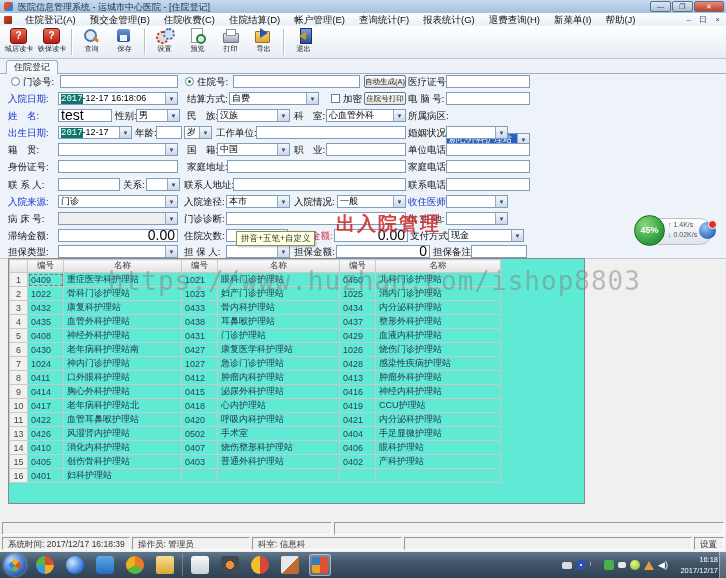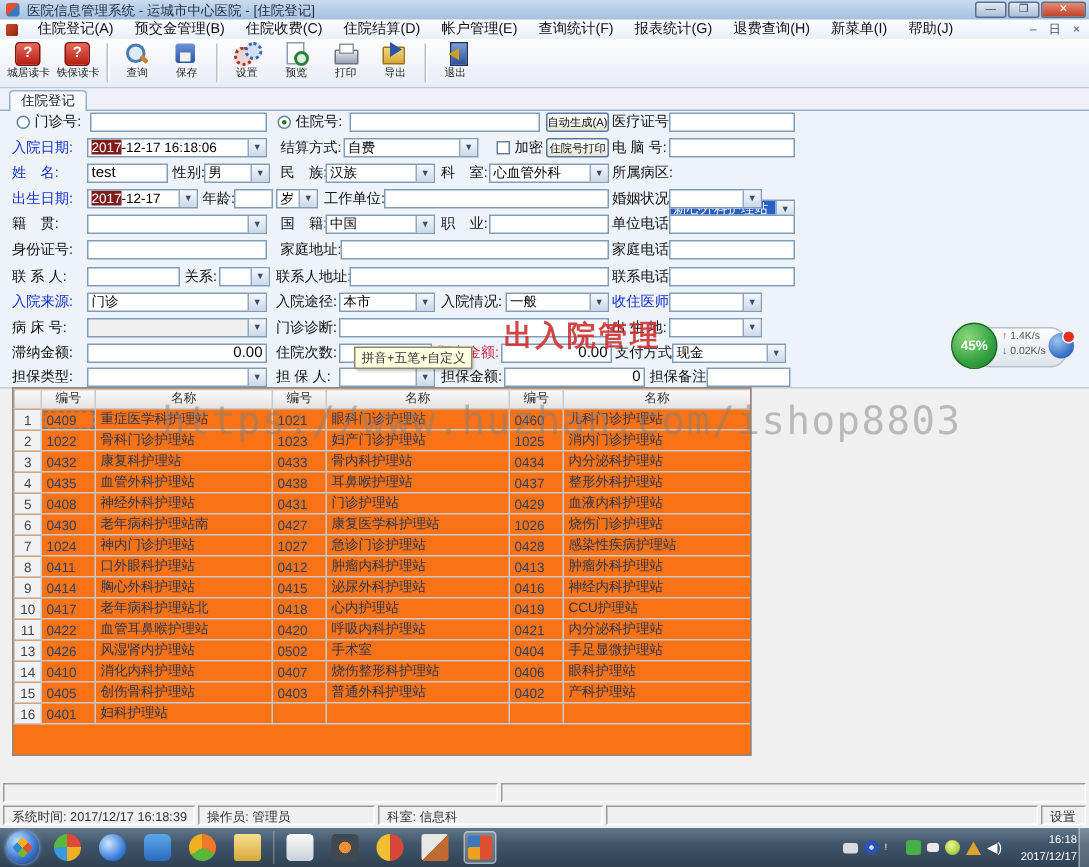--- a/index.html
+++ b/index.html
@@ -46,29 +46,29 @@
   .i-exit::after{content:"";position:absolute;left:0;top:4px;width:0;height:0;border:4px solid transparent;border-right:7px solid #c8a020;}
   
   #tabstrip{position:absolute;left:0;top:59px;width:726px;height:14px;background:#eef2f8;border-bottom:1px solid #9ab0c8;}
   #tab1{position:absolute;left:6px;top:1px;height:13px;padding:0 7px;background:#f6f9fd;border:1px solid #9ab0c8;border-bottom:none;
     border-radius:3px 3px 0 0;font-size:9px;line-height:12px;color:#222;}
   
   #form{position:absolute;left:0;top:74px;width:726px;height:184px;background:#eef3fa;border-bottom:1px solid #c0ccd8;}
   .lbl{position:absolute;font-size:9.5px;line-height:13px;height:13px;white-space:nowrap;color:#101010;transform-origin:left;}
   .blue{color:#1430c8;}
   .redlbl{color:#d03048;}
-  .inp{position:absolute;height:13px;background:#fff;border:1px solid #7f9db9;font-size:10px;line-height:11px;padding:0 2px;box-sizing:border-box;color:#000;white-space:nowrap;overflow:hidden;}
+  .inp{position:absolute;height:13px;background:#fff;border:1px solid #7f9db9;font-size:14px;line-height:11px;padding:0 2px;box-sizing:border-box;color:#000;white-space:nowrap;overflow:hidden;}
   .num{text-align:right;}
   .combo{position:absolute;height:13px;background:#fff;border:1px solid #7f9db9;box-sizing:border-box;display:flex;}
   .cv{flex:1;font-size:9px;line-height:11px;padding:0 2px;white-space:nowrap;overflow:hidden;color:#000;}
   .dd{width:11px;flex:0 0 auto;background:linear-gradient(#f4f8fc,#ccd9ea);border-left:1px solid #93a9c2;font-size:6px;color:#3c4c64;
     display:flex;align-items:center;justify-content:center;}
   .combo.disabled{background:#efefef;}
   .combo.sel .cv{background:#2a5fc4;color:#fff;}
-  .selyr{background:#7f1d1d;color:#fff;}
+  .selyr{background:#0f766e;color:#fff;font-family:Liberation Mono, monospace;}
   .btnxp{position:absolute;height:13px;background:linear-gradient(#ffffff,#e4e4da);border:1px solid #58789e;border-radius:2px;
     font-size:7.5px;line-height:11px;text-align:center;box-sizing:border-box;color:#111;white-space:nowrap;overflow:hidden;}
   .radio{position:absolute;width:9px;height:9px;border:1px solid #64809f;border-radius:50%;background:#fff;box-sizing:border-box;}
   .radio.on::after{content:"";position:absolute;left:2px;top:2px;width:3px;height:3px;border-radius:50%;background:#1f7a1f;}
   .chk{position:absolute;width:9px;height:9px;border:1px solid #64809f;background:#fff;box-sizing:border-box;}
   #tooltip{position:absolute;left:236px;top:157px;height:13px;padding:0 4px;background:#ffffe1;border:1px solid #8a8a6a;
     font-size:8.5px;line-height:12px;color:#333;z-index:30;box-shadow:1px 1px 2px rgba(0,0,0,.25);}
   
   #red-overlay{position:absolute;left:336px;top:211px;font-size:19px;font-weight:bold;color:rgba(206,44,44,.88);letter-spacing:2px;z-index:25;white-space:nowrap;}
   #watermark{position:absolute;left:108px;top:266px;font-size:26px;color:rgba(125,125,125,.48);z-index:40;white-space:nowrap;
@@ -79,21 +79,21 @@
   #sw-ball{position:absolute;left:0;top:0;width:31px;height:31px;border-radius:50%;
     background:radial-gradient(circle at 35% 30%,#8ad87a,#2f9e3f 65%,#1d7a2c);border:1px solid #1a6a26;box-sizing:border-box;
     color:#fff;font-size:9px;font-weight:bold;text-align:center;line-height:29px;}
   .sw-line{position:absolute;left:34px;font-size:7px;line-height:8px;white-space:nowrap;color:#555;}
   .sw-up{top:6px;} .sw-down{top:16px;}
   .arr-up{color:#d04030;} .arr-down{color:#3a70c8;}
   #sw-blue{position:absolute;right:0;top:7px;width:17px;height:17px;border-radius:50%;
     background:radial-gradient(circle at 35% 30%,#9cc4f0,#3a72c8 65%,#1d4a90);}
   #sw-dot{position:absolute;right:-1px;top:-2px;width:7px;height:7px;border-radius:50%;background:#e03020;border:1px solid #fff;}
   
-  #tablewrap{position:absolute;left:8px;top:258px;width:493px;height:246px;background:#f97316;border:1px solid #8a8a8a;box-sizing:border-box;overflow:hidden;}
+  #tablewrap{position:absolute;left:8px;top:258px;width:577px;height:246px;background:#5eead4;border:1px solid #8a8a8a;box-sizing:border-box;overflow:hidden;}
   table{border-collapse:collapse;table-layout:fixed;width:491px;}
   td{border:1px solid #c9c9c9;font-size:9px;height:14px;padding:0 3px;white-space:nowrap;overflow:hidden;box-sizing:border-box;}
   thead td{background:linear-gradient(#fafafa,#e2e2e2);text-align:center;color:#333;height:11px;font-size:8.5px;}
   td.rn{background:#f1f1f1;text-align:center;color:#444;}
   td.code{color:#30405c;}
   td.name{color:#2a3550;}
   td.focus{outline:1px dashed #777;outline-offset:-2px;}
   
   .sb{position:absolute;height:13px;border:1px solid;border-color:#9a9a9a #ffffff #ffffff #9a9a9a;background:#f0f0f0;
     font-size:8.5px;line-height:12px;padding:0 5px;color:#333;box-sizing:border-box;white-space:nowrap;overflow:hidden;}

